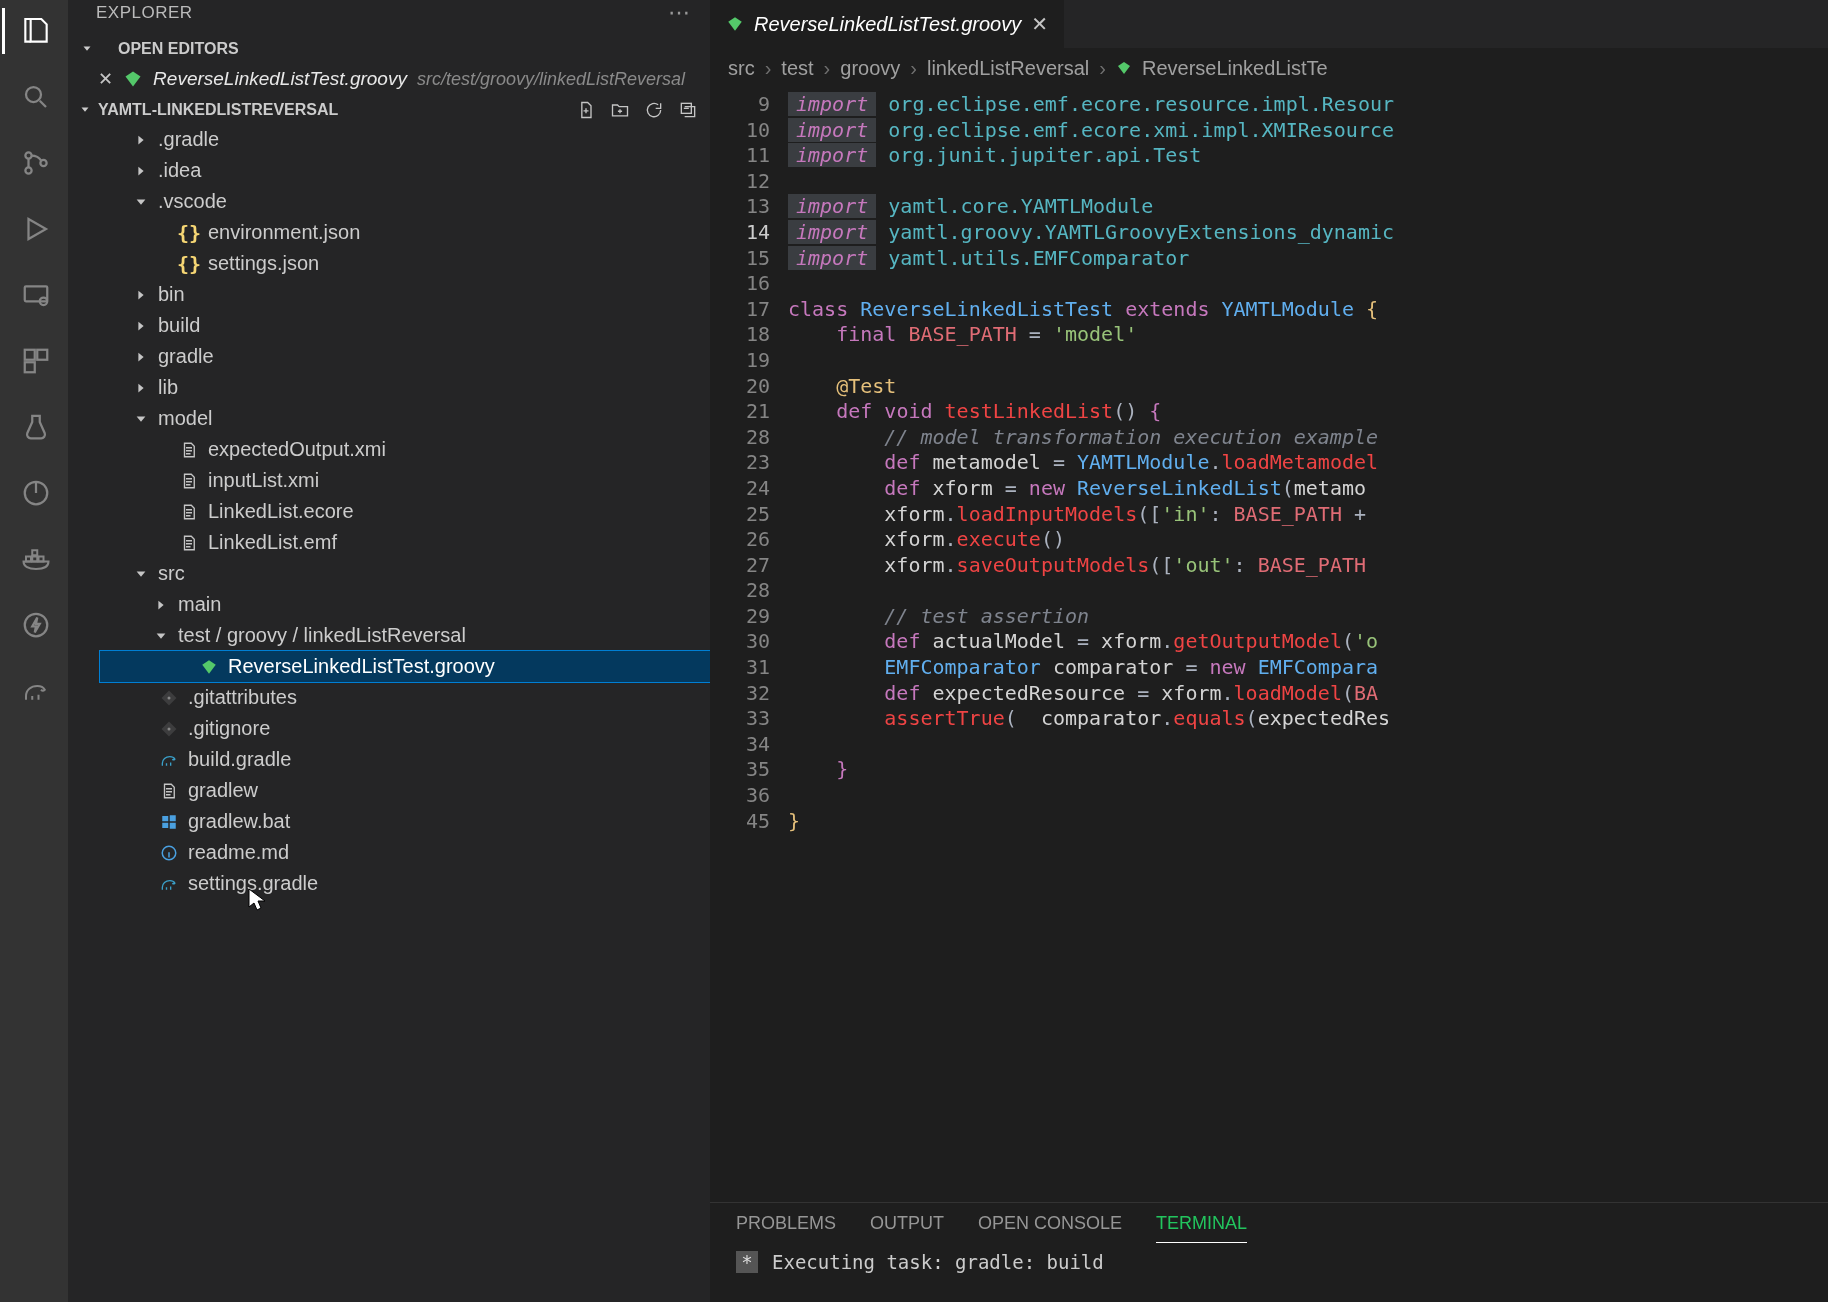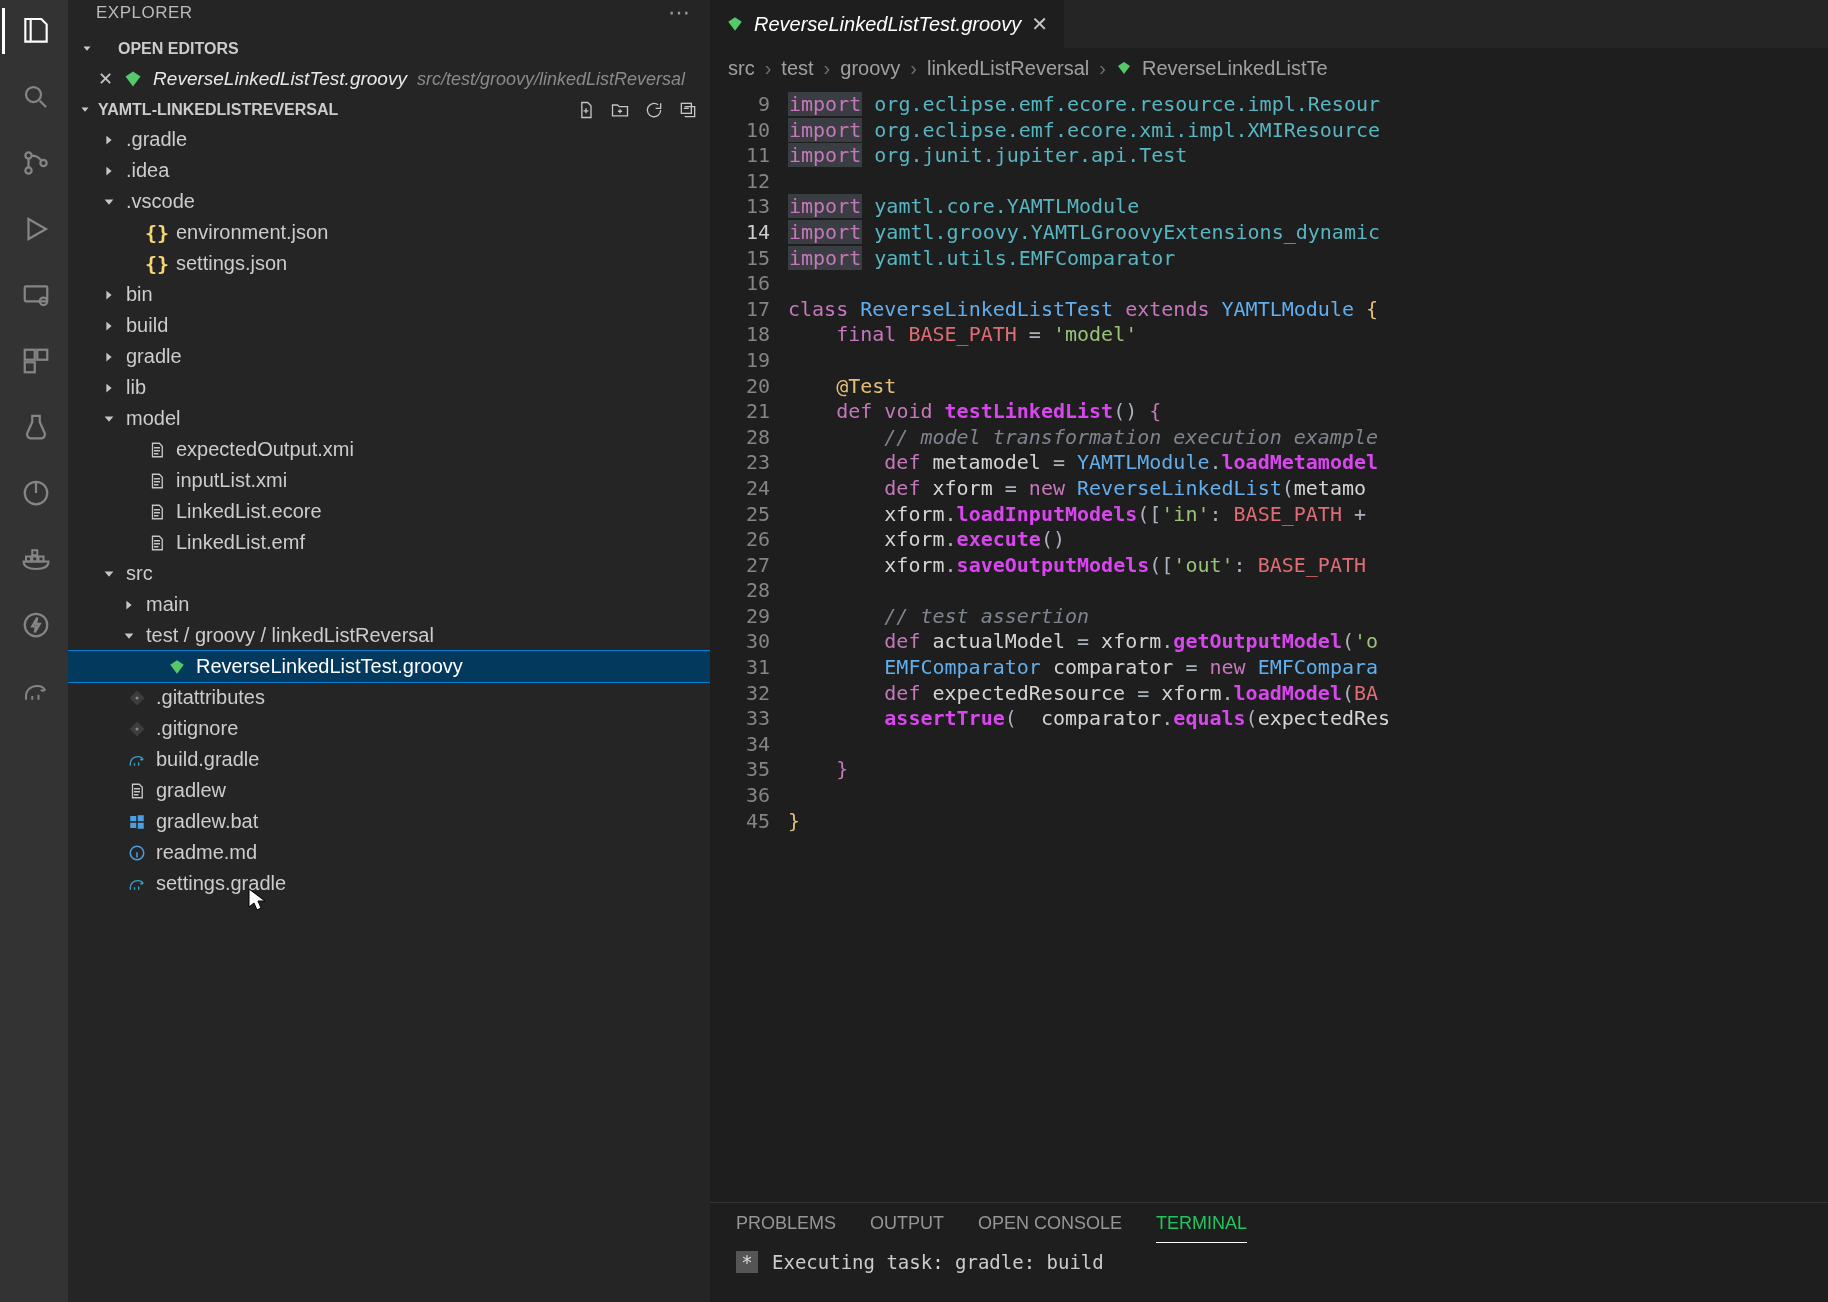--- a/index.html
+++ b/index.html
@@ -65,21 +65,21 @@
 .folder-head .actions { display:flex; gap:14px; color:#c5c5c5; }
 .folder-head .actions span { cursor:pointer; }
 .open-editor-row {
   display:flex; align-items:center; gap:10px;
   padding: 4px 10px 6px 30px;
   font-size: 19px;
 }
 .open-editor-row .closebtn { color:#c5c5c5; cursor:pointer; font-size:18px;}
 .open-editor-row .fname { font-style: italic; color:#e8e8e8;}
 .open-editor-row .fpath { color:#8a8a8a; font-style: italic; font-size:18px;}
-.tree { flex:1; overflow:auto; }
+.tree { flex:1; overflow:auto;padding-left:32px; }
 .tree-row {
   display:flex; align-items:center; gap:8px;
   padding: 3px 0 3px 0;
   font-size: 20px;
   color:#cccccc;
   cursor:pointer;
   height: 31px;
 }
 .tree-row.selected {
   background: #04395e;
@@ -140,23 +140,23 @@
   text-align: right;
   color:#858585;
   padding: 4px 18px 0 0;
   user-select:none;
 }
 .gutter .ln { height:25.6px; }
 .gutter .ln.cur { color:#cccccc; }
 .codelines { flex:1; padding-top:4px; white-space: pre; color:#d4d4d4; overflow:hidden;}
 .codelines .cl { height:25.6px; }
 .tok-kw { color:#c678bd; }
-.tok-kw-bg { background:#3a3d41; padding:0 1px;}
+.tok-kw-bg { background:#3a3d41; padding:0 8px;font-style:italic;}
 .tok-type { color:#56b6c2; }
-.tok-fn { color:#d946ef;font-weight:bold; }
+.tok-fn { color:#ef4444; }
 .tok-str { color:#98c379; }
 .tok-com { color:#7f848e; font-style:italic;}
 .tok-dec { color:#e5c07b; }
 .tok-const { color:#e06c75;}
 .tok-classname { color:#61afef;}
 .tok-punc { color:#abb2bf;}
 .tok-brace-y { color:#e5c07b;}
 .tok-brace-m { color:#c678bd;}
 .panel {
   height: 100px;

